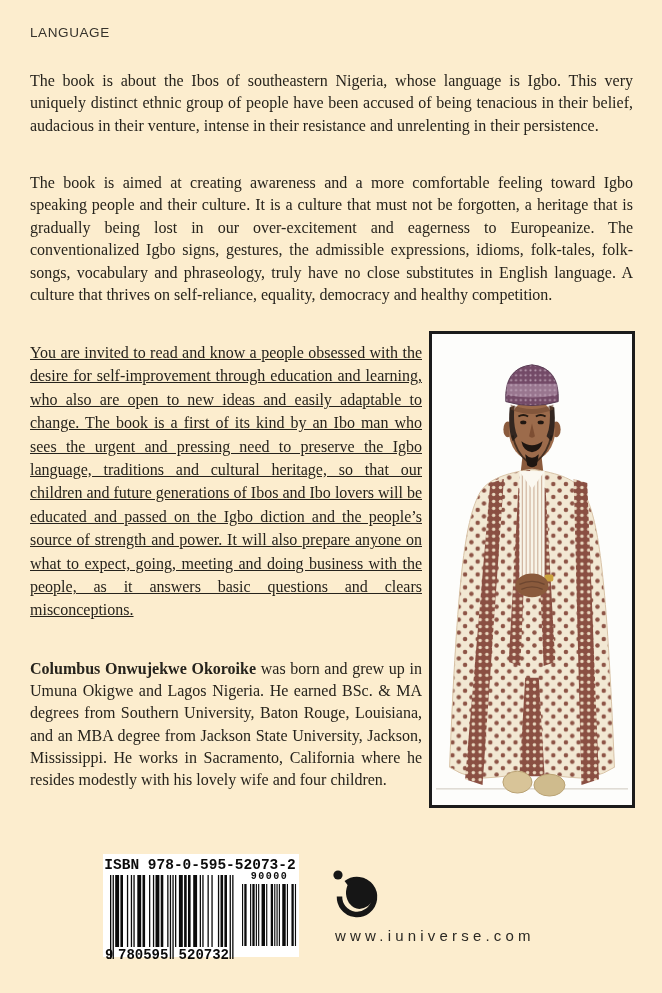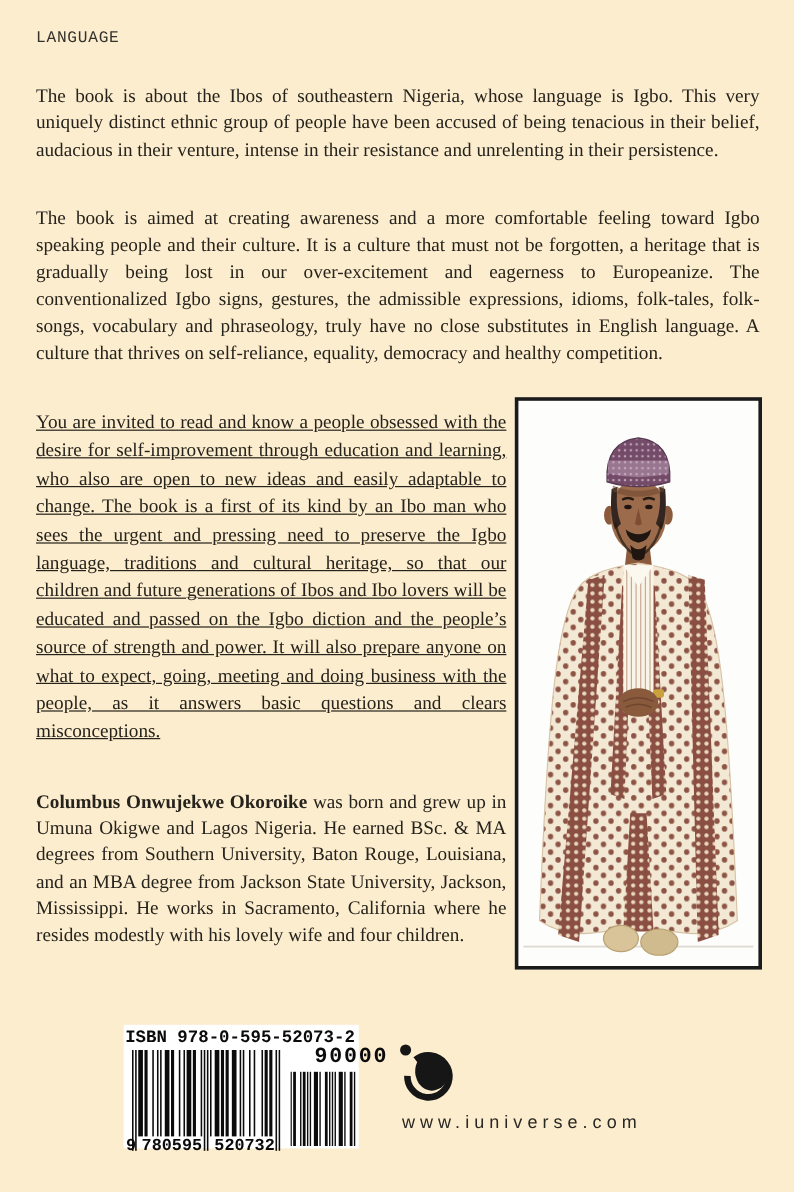--- a/index.html
+++ b/index.html
@@ -1,18 +1,18 @@
 <!DOCTYPE html>
 <html><head>
 <meta charset="utf-8">
 <style>
   html,body{margin:0;padding:0;background:#FCEDCE;}
   .cover{position:relative;width:662px;height:993px;background:#FCEDCE;overflow:hidden;
          font-family:"Liberation Serif",serif;color:#26231C;}
-  .category{position:absolute;left:30px;top:25px;font-family:Liberation Mono, monospace;
+  .category{position:absolute;left:30px;top:25px;font-family:Liberation Sans, sans-serif;
             font-size:13.5px;letter-spacing:.6px;color:#35322B;}
   .para{position:absolute;margin:0;text-align:justify;font-size:16px;line-height:22.4px;color:#26231C;}
   .p1{left:30px;top:70px;width:603px;}
   .p2{left:30px;top:172px;width:603px;}
   .p3{left:30px;top:341px;width:392px;line-height:23.4px;text-decoration:underline;}
   .bio{left:30px;top:658px;width:392px;line-height:22.2px;}
   .bio strong{font-weight:bold;}
   .photo{position:absolute;left:429px;top:331px;width:206px;height:477px;box-sizing:border-box;
          border:3px solid #1B1B1B;background:#FDFDFB;padding:4px;}
   .photo svg{display:block;width:100%;height:100%;}
@@ -21,21 +21,21 @@
   .barcode{position:absolute;left:103px;top:854px;width:196px;height:103px;background:#ffffff;
            font-family:"Liberation Mono",monospace;color:#0B0B0B;}
   .isbn-line{position:absolute;top:3px;left:0;right:2px;text-align:center;font-size:14.5px;
              font-weight:bold;white-space:nowrap;}
   #ean-main{position:absolute;left:7px;top:21px;}
   .ean-digit{position:absolute;top:93px;font-size:14px;font-weight:bold;white-space:nowrap;}
   .d1{left:2px;}
   .g1{left:15px;width:50px;text-align:center;}
   .g2{left:74px;width:52px;text-align:right;}
   .supp{position:absolute;left:139px;top:17px;width:55px;}
-  .supp-num{text-align:center;font-size:18px;font-weight:bold;letter-spacing:1.5px;margin-left:20px;}
+  .supp-num{text-align:center;font-size:10px;font-weight:bold;letter-spacing:1.5px;}
   #ean-supp{display:block;margin-top:2px;}
   .publisher{position:absolute;left:330px;top:867px;color:#161616;}
   .logo-row{display:flex;align-items:flex-start;}
   .mark{width:50px;height:53px;flex:none;}
   .wordmark{font-family:"Liberation Sans",sans-serif;font-weight:bold;font-size:35px;
             letter-spacing:-.5px;line-height:1;margin-left:7px;margin-top:11px;white-space:nowrap;}
   .wordmark sup{font-size:12px;vertical-align:18px;letter-spacing:0;}
   .website{font-family:"Liberation Sans",sans-serif;font-size:15px;letter-spacing:4.2px;
            margin-top:7px;margin-left:5px;color:#2A2823;white-space:nowrap;}
 </style>

